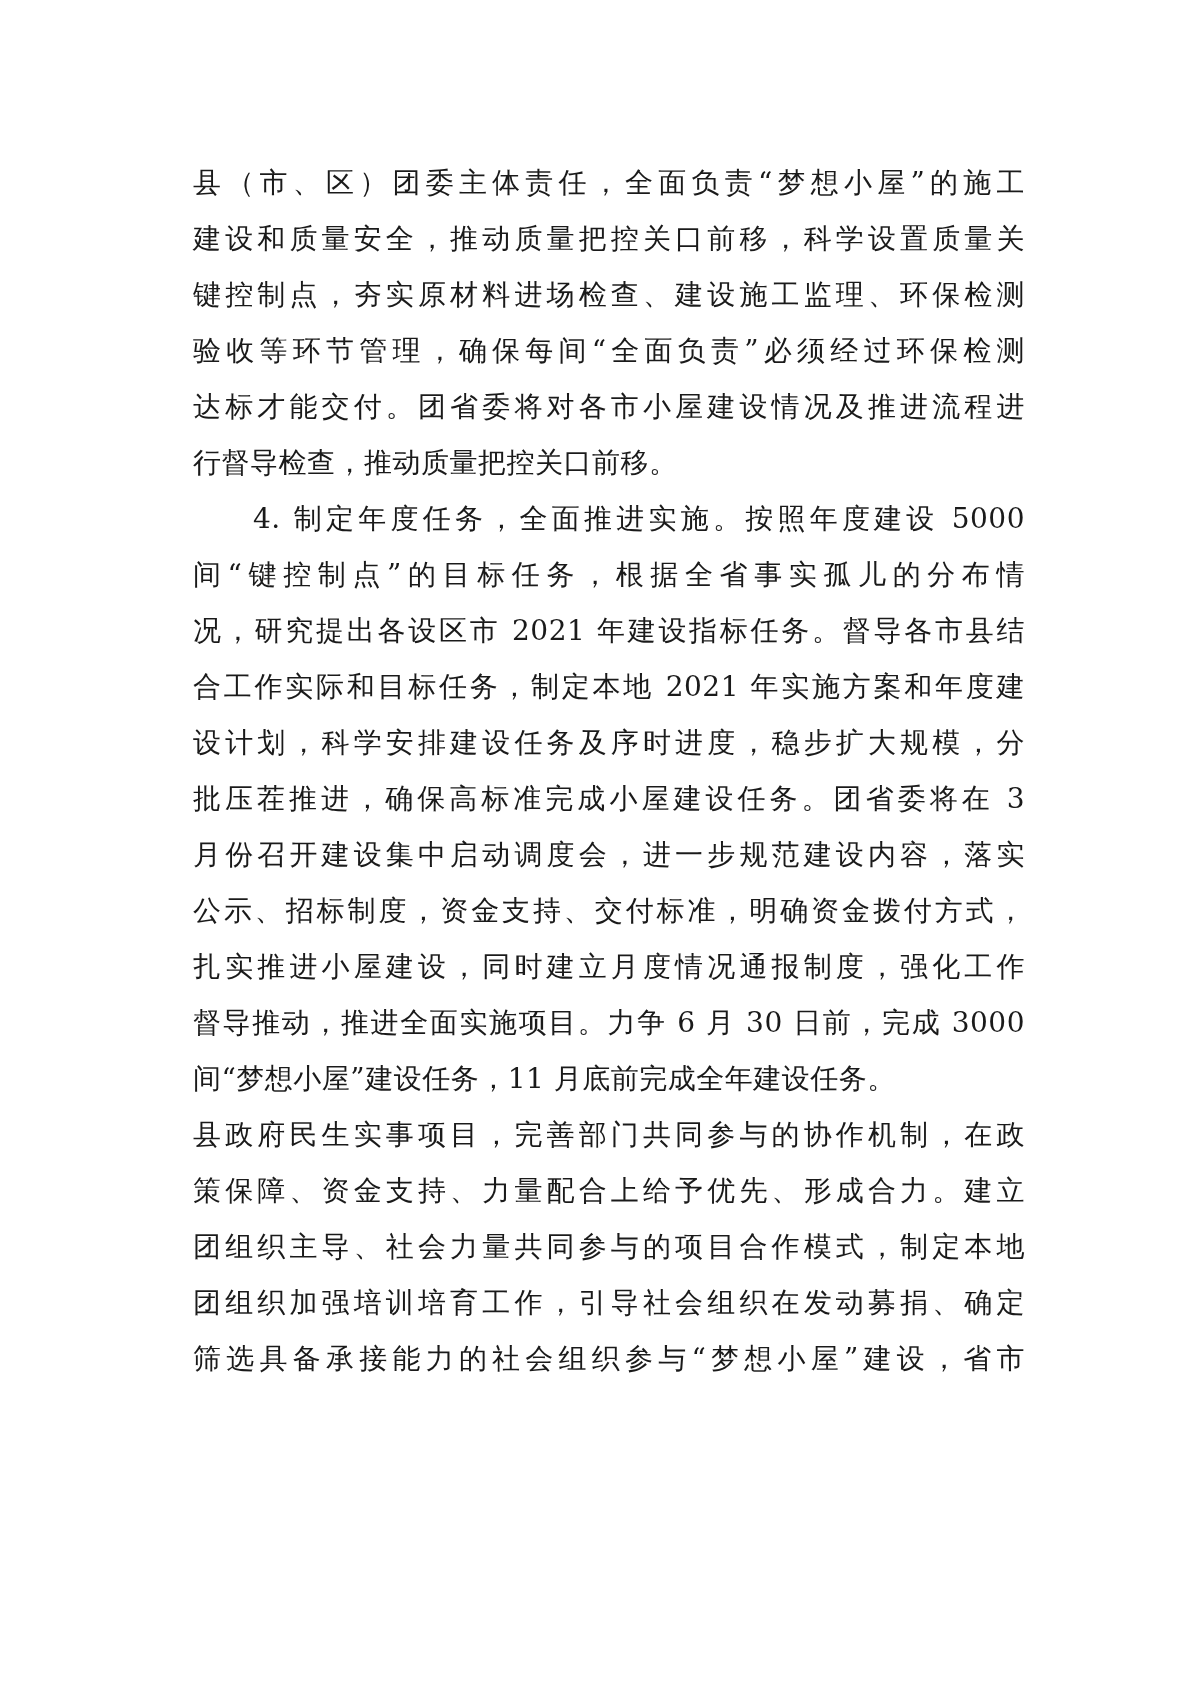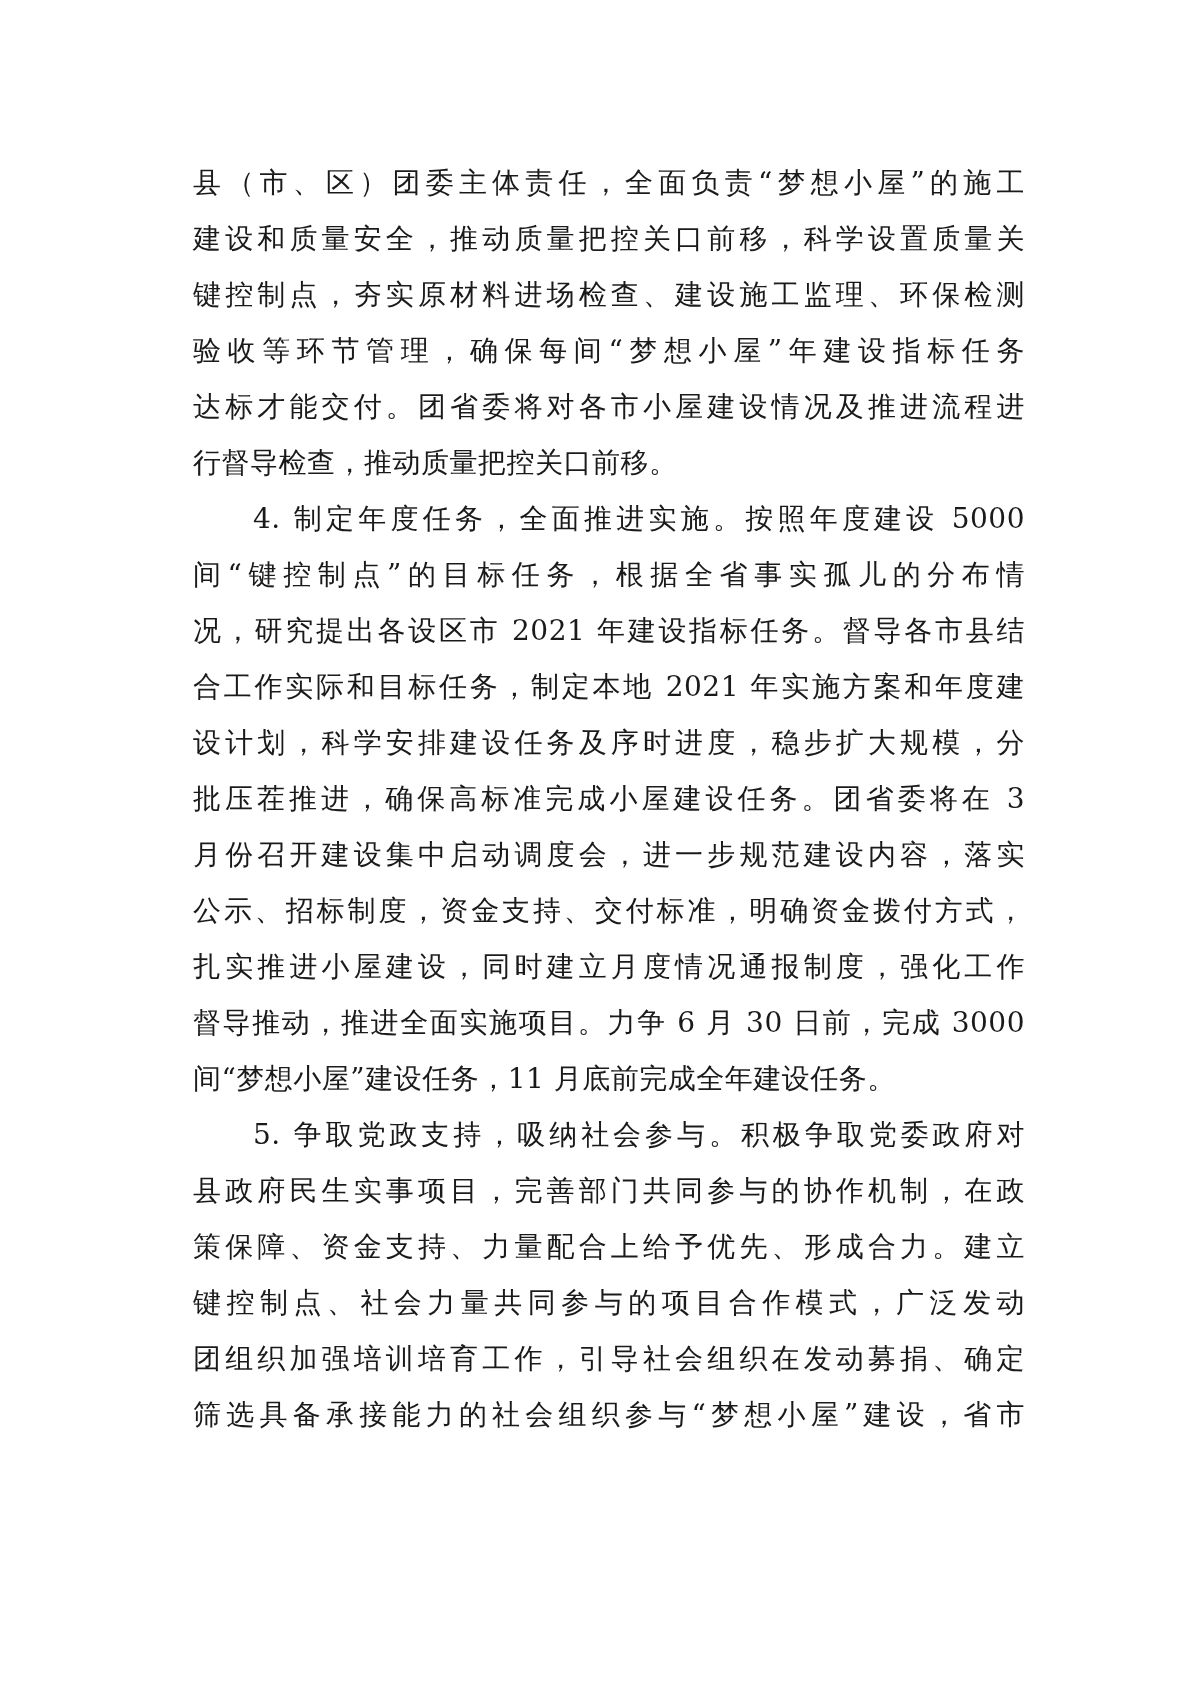--- a/index.html
+++ b/index.html
@@ -39,40 +39,39 @@
     }
   </style>
 </head>
 <body>
 
 <div class="page">
   <div>
     <div class="line">县（市、区）团委主体责任，全面负责“梦想小屋”的施工</div>
     <div class="line">建设和质量安全，推动质量把控关口前移，科学设置质量关</div>
     <div class="line">键控制点，夯实原材料进场检查、建设施工监理、环保检测</div>
-    <div class="line">验收等环节管理，确保每间“梦想小屋”年建设指标任务</div>
+    <div class="line">验收等环节管理，确保每间“全面负责”必须经过环保检测</div>
     <div class="line">达标才能交付。团省委将对各市小屋建设情况及推进流程进</div>
     <div class="line last">行督导检查，推动质量把控关口前移。</div>
   </div>
 
   <div>
     <div class="line indent">4. 制定年度任务，全面推进实施。按照年度建设 5000</div>
     <div class="line">间“键控制点”的目标任务，根据全省事实孤儿的分布情</div>
     <div class="line">况，研究提出各设区市 2021 年建设指标任务。督导各市县结</div>
     <div class="line">合工作实际和目标任务，制定本地 2021 年实施方案和年度建</div>
     <div class="line">设计划，科学安排建设任务及序时进度，稳步扩大规模，分</div>
     <div class="line">批压茬推进，确保高标准完成小屋建设任务。团省委将在 3</div>
     <div class="line">月份召开建设集中启动调度会，进一步规范建设内容，落实</div>
     <div class="line">公示、招标制度，资金支持、交付标准，明确资金拨付方式，</div>
     <div class="line">扎实推进小屋建设，同时建立月度情况通报制度，强化工作</div>
     <div class="line">督导推动，推进全面实施项目。力争 6 月 30 日前，完成 3000</div>
     <div class="line last">间“梦想小屋”建设任务，11 月底前完成全年建设任务。</div>
   </div>
 
   <div>
-    <div class="line indent">5. 争取党政支持，吸纳社会参与。积极争取党委政府对</div>
     <div class="line">县政府民生实事项目，完善部门共同参与的协作机制，在政</div>
     <div class="line">策保障、资金支持、力量配合上给予优先、形成合力。建立</div>
-    <div class="line">键控制点、社会力量共同参与的项目合作模式，广泛发动</div>
+    <div class="line">团组织主导、社会力量共同参与的项目合作模式，制定本地</div>
     <div class="line">团组织加强培训培育工作，引导社会组织在发动募捐、确定</div>
     <div class="line">筛选具备承接能力的社会组织参与“梦想小屋”建设，省市</div>
   </div>
 </div>
 
 </body></html>

